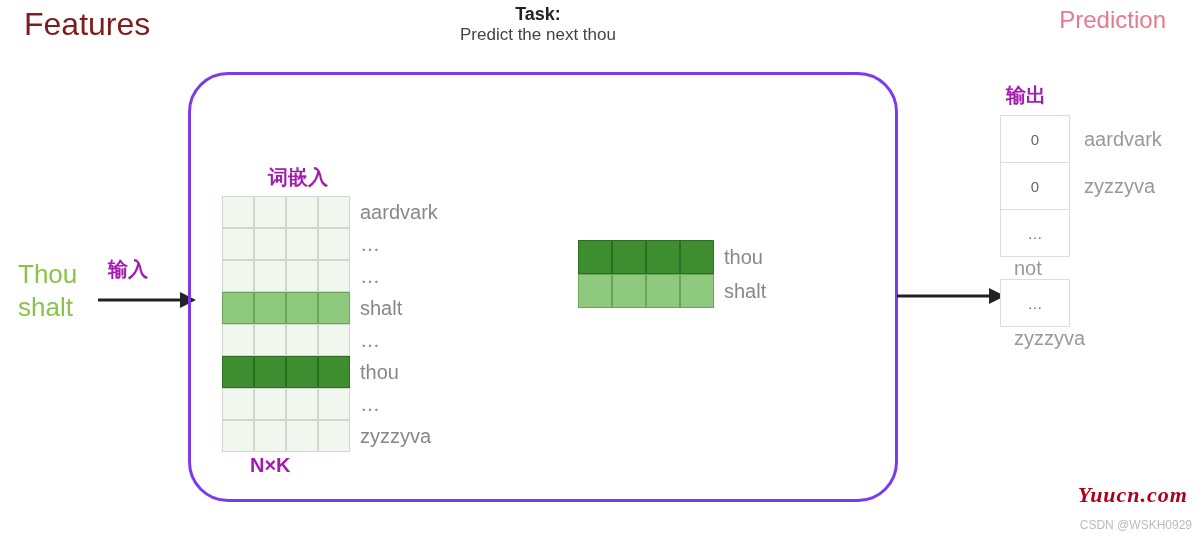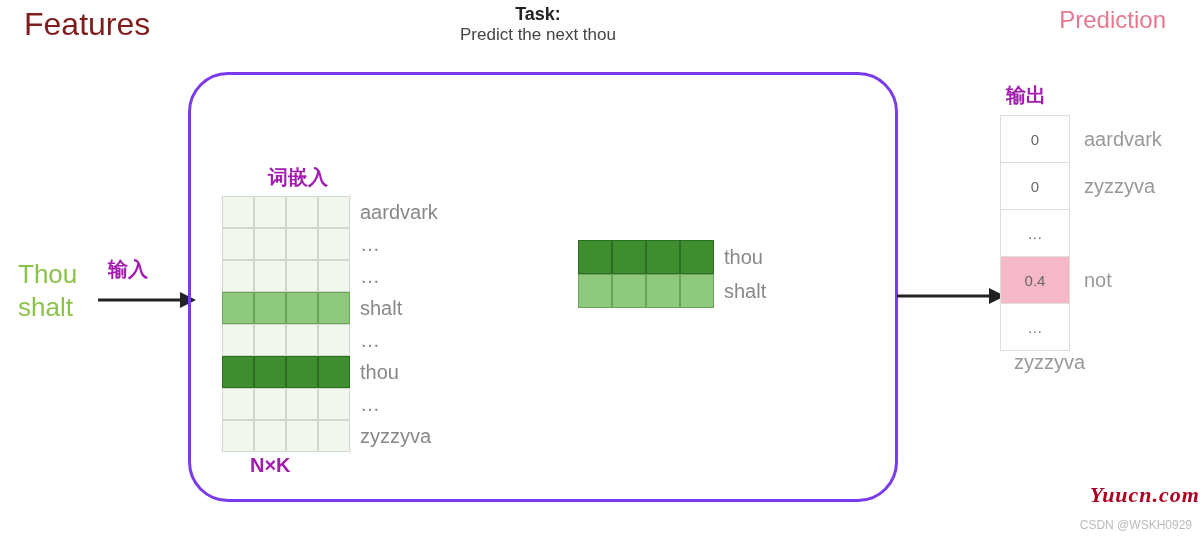--- a/index.html
+++ b/index.html
@@ -57,21 +57,21 @@
   .pred-cell {
     width: 70px; height: 48px;
     border: 1px solid #ddd;
     display: flex; align-items: center; justify-content: center;
     font-size: 15px; color: #666; background: #fff;
     margin-top: -1px;
   }
   .pred-cell.pink { background: #f6b8c8; }
   .pred-label { margin-left: 14px; color: #999; font-size: 20px; font-weight: 300; }
 
-  .watermark1 { position: absolute; right: 2px; bottom: 30px; color: #b00020; font-family: Georgia, serif; font-size: 22px; font-style: italic; font-weight: 700; letter-spacing: 1px; }
+  .watermark1 { position: absolute; right: 14px; bottom: 30px; color: #b00020; font-family: Georgia, serif; font-size: 22px; font-style: italic; font-weight: 700; letter-spacing: 1px; }
   .credit { position: absolute; right: 10px; bottom: 6px; color: #bbb; font-size: 12px; }
 </style>
 </head>
 <body>
 
 <div class="features-label">Features</div>
 <div class="task-block">
   <div class="task-title">Task:</div>
   <div class="task-sub">Predict the next thou</div>
 </div>
@@ -204,21 +204,20 @@
     </div>
     <div class="pred-row">
       <div class="pred-cell">0</div>
       <div class="pred-label">zyzzyva</div>
     </div>
     <div class="pred-row">
       <div class="pred-cell">…</div>
       <div class="pred-label"></div>
     </div>
     <div class="pred-row">
-      <div class="pred-cell pink">0.4</div>
       <div class="pred-label">not</div>
     </div>
     <div class="pred-row">
       <div class="pred-cell">…</div>
       <div class="pred-label"></div>
     </div>
     <div class="pred-row">
       <div class="pred-label">zyzzyva</div>
     </div>
   </div>

